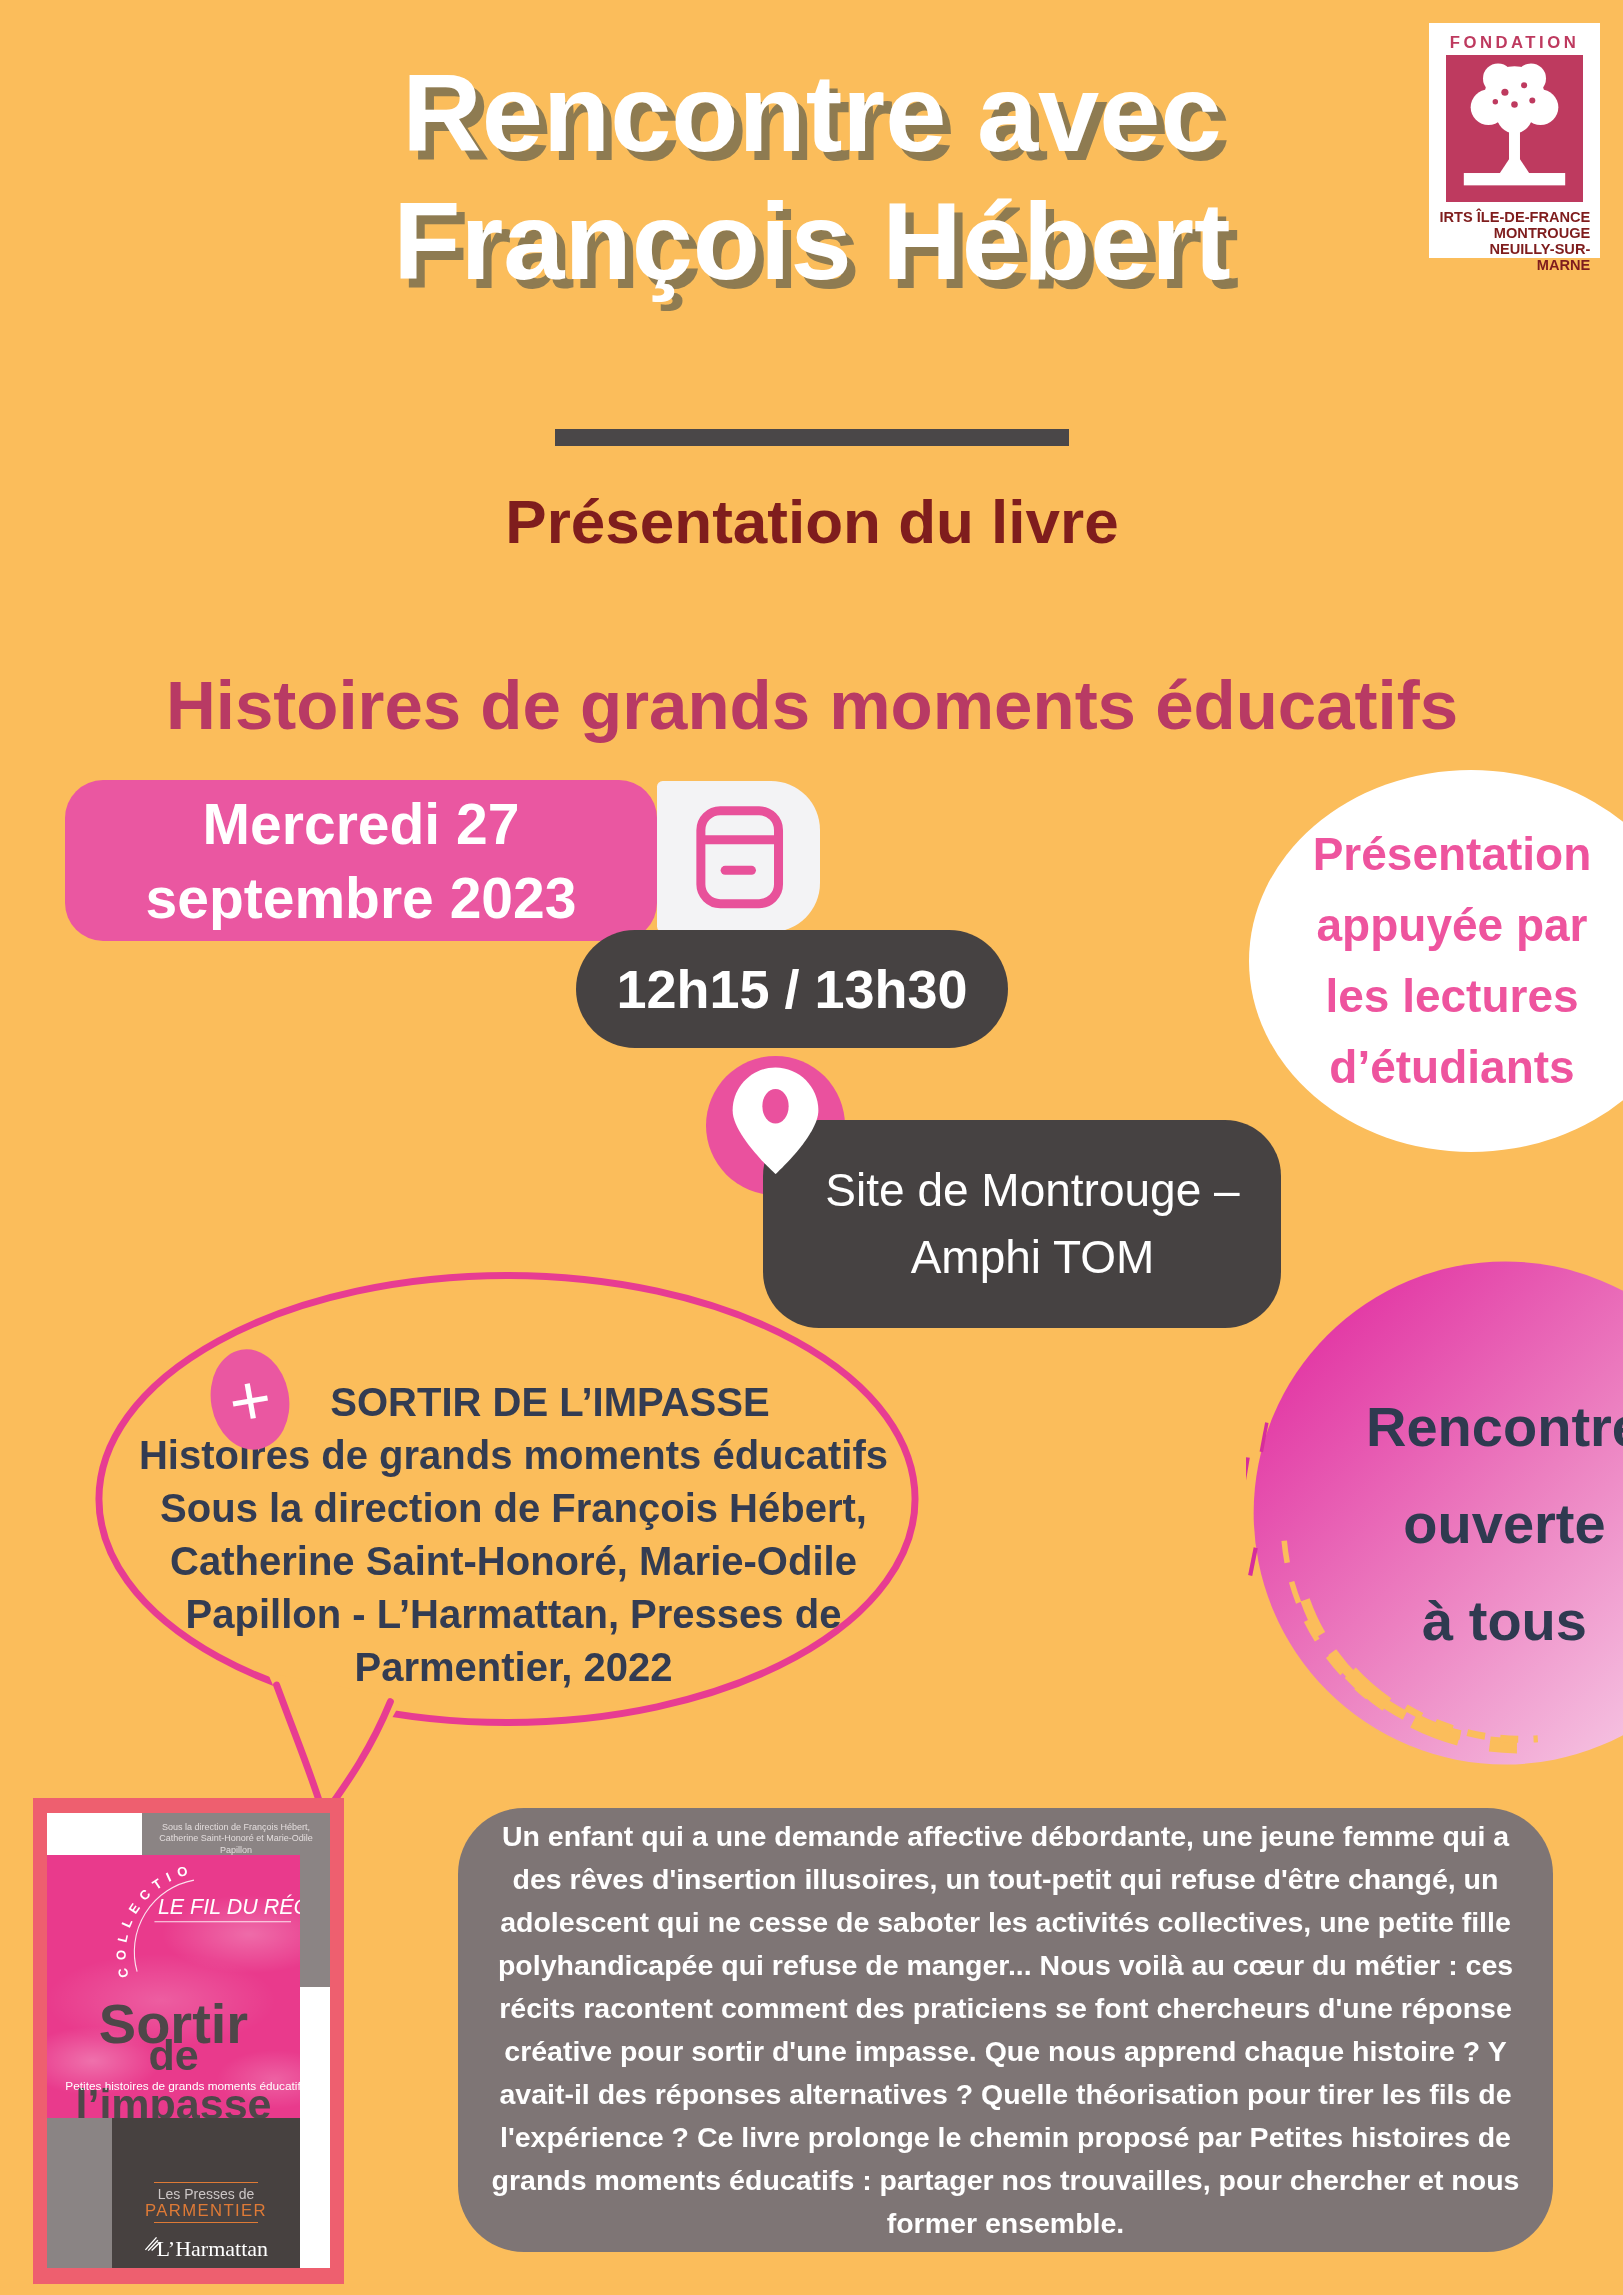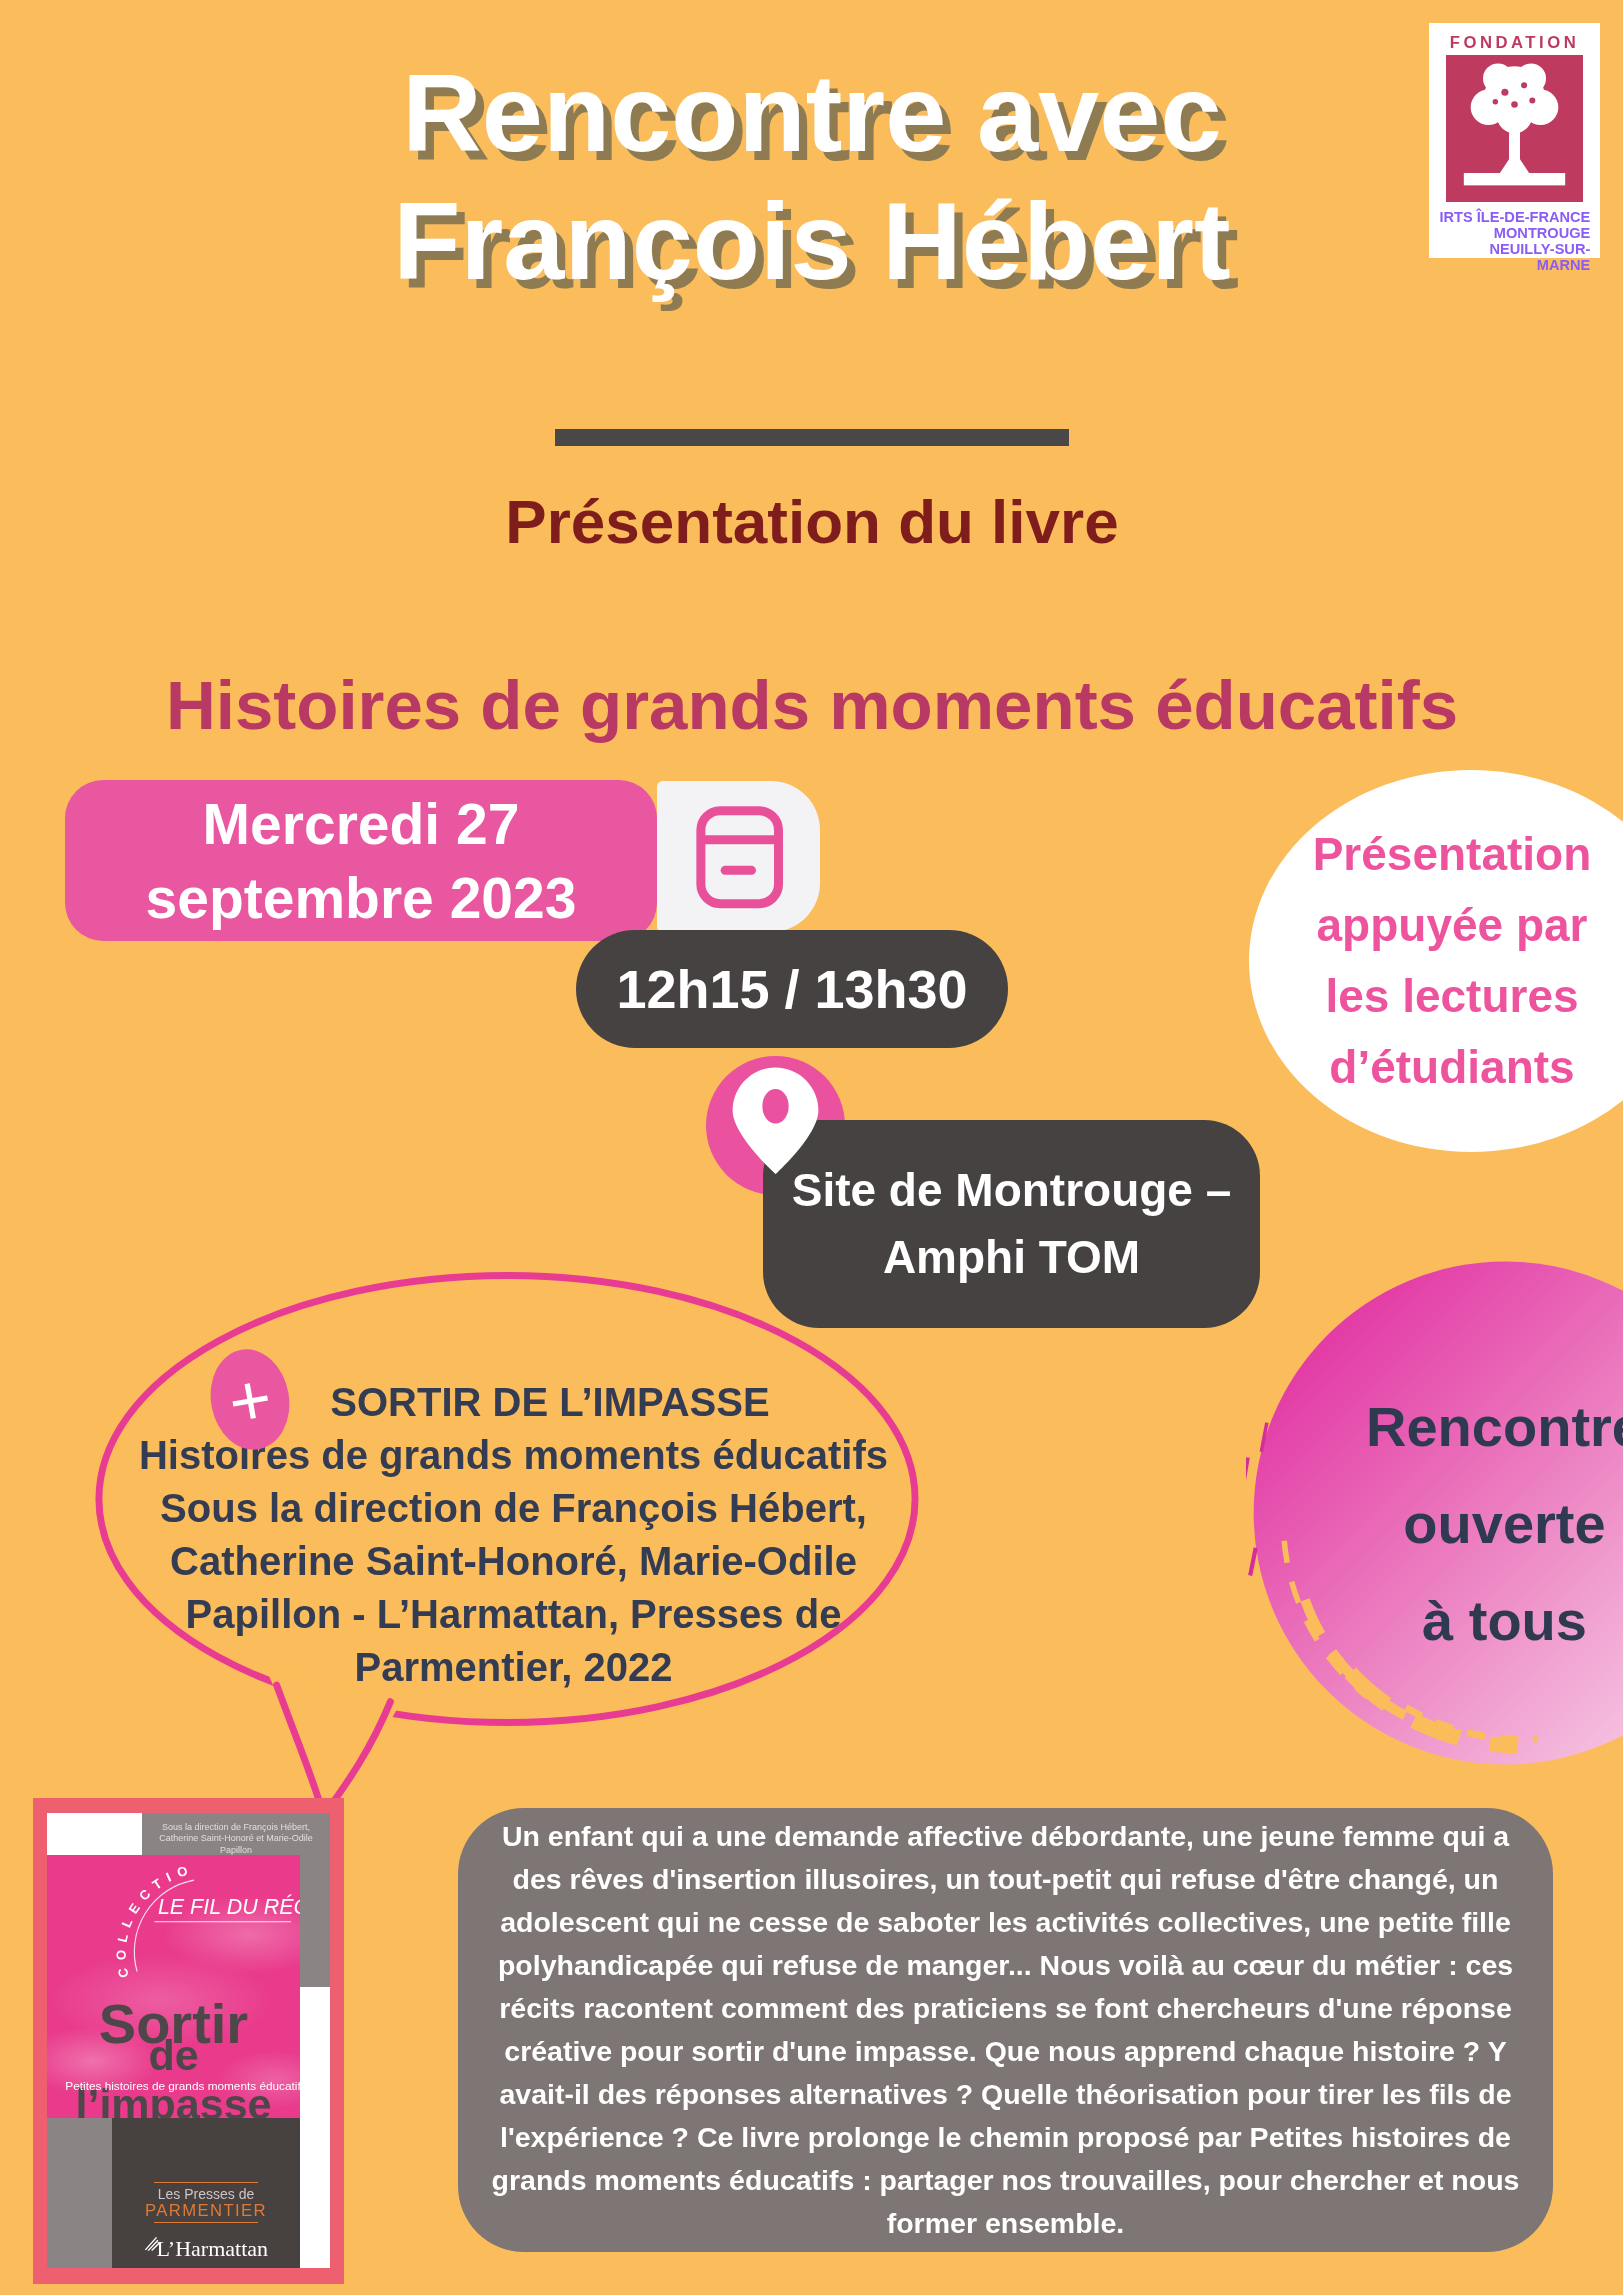--- a/index.html
+++ b/index.html
@@ -9,21 +9,21 @@
     font-family:"Liberation Sans", sans-serif;
   }
   .abs{position:absolute;}
 
   
   .logo{left:1429px;top:23px;width:171px;height:235px;background:#fff;z-index:4;}
   .logo-fondation{position:absolute;left:0;top:9.7px;width:100%;text-align:center;
     font-size:16.7px;font-weight:bold;letter-spacing:3.5px;color:#BE3A5F;}
   .logo-square{position:absolute;left:16.7px;top:32px;width:137px;height:147px;background:#BE3A5F;}
   .logo-lines{position:absolute;right:9.7px;top:186px;width:153px;text-align:right;
-    font-size:14.6px;font-weight:bold;line-height:16px;color:#8b5cf6;}
+    font-size:14.6px;font-weight:bold;line-height:16px;color:#7f1d1d;}
 
   
   .main-title{left:0;top:49px;width:1624px;text-align:center;color:#fff;
     font-size:110px;font-weight:bold;line-height:128px;
     text-shadow:8.3px 9px 0 rgba(122,112,80,0.85);z-index:2;}
 
   .divider{left:555px;top:429px;width:514px;height:17.4px;background:#4A4748;}
 
   .sub1{left:0;top:486px;width:1624px;text-align:center;color:#7f1d1d;
     font-size:62px;font-weight:bold;}
@@ -36,21 +36,21 @@
   .date-box{left:65px;top:780px;width:592px;height:161px;background:#EA57A1;
     border-radius:38px;display:flex;flex-direction:column;align-items:center;justify-content:center;
     color:#fff;font-size:57px;font-weight:bold;line-height:74px;text-align:center;z-index:3;}
   .cal-tile{left:657px;top:781px;width:163px;height:151px;background:#F3F3F5;
     border-radius:5.6px 49px 49px 5.6px;display:flex;align-items:center;justify-content:center;z-index:2;}
   .time-pill{left:576px;top:930px;width:432px;height:118px;background:#464242;border-radius:62px;
     display:flex;align-items:center;justify-content:center;color:#fff;font-size:54px;font-weight:bold;z-index:4;}
   .pin-circle{left:706px;top:1056px;width:139px;height:139px;border-radius:50%;background:#EA519E;z-index:5;}
   .site-box{left:763px;top:1120px;width:497px;height:208px;background:#464242;border-radius:56px;
     display:flex;flex-direction:column;align-items:center;justify-content:center;
-    color:#fff;font-size:46px;font-weight:bold;line-height:67px;text-align:center;z-index:6;}
+    color:#fff;font-size:46px;font-weight:normal;line-height:67px;text-align:center;z-index:6;padding-left:21px;}
   .pin-svg{left:727px;top:1062px;z-index:7;}
 
   
   .read-ellipse{left:1249px;top:770px;width:444px;height:382px;border-radius:50%;background:#fff;
     display:flex;flex-direction:column;align-items:center;justify-content:center;
     padding-right:38px;box-sizing:border-box;
     color:#EE549E;font-size:46px;font-weight:bold;line-height:71px;text-align:center;z-index:2;}
 
   
   .bubble-svg{left:0;top:0;width:1624px;height:2295px;z-index:3;pointer-events:none;}

